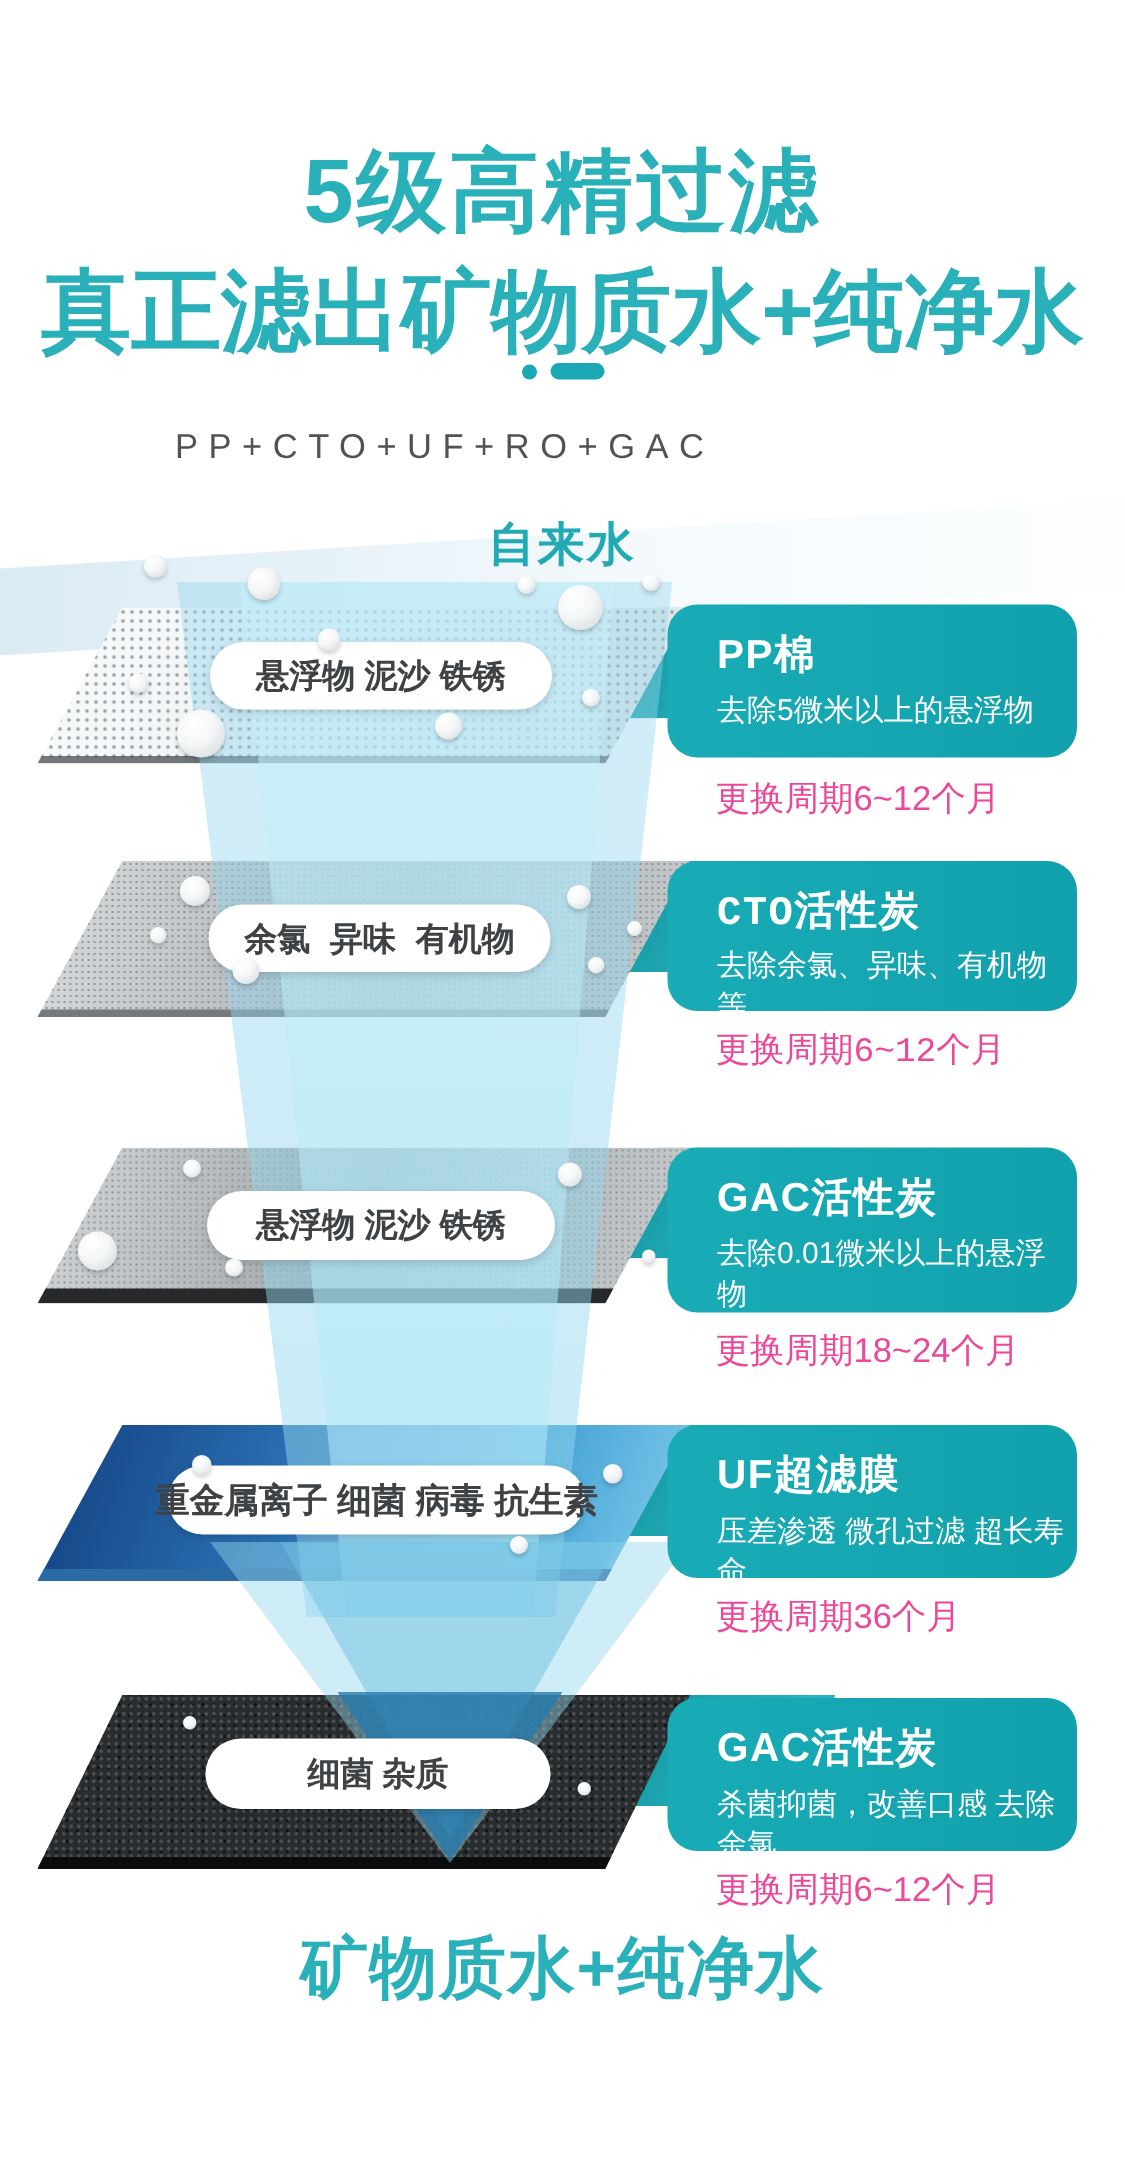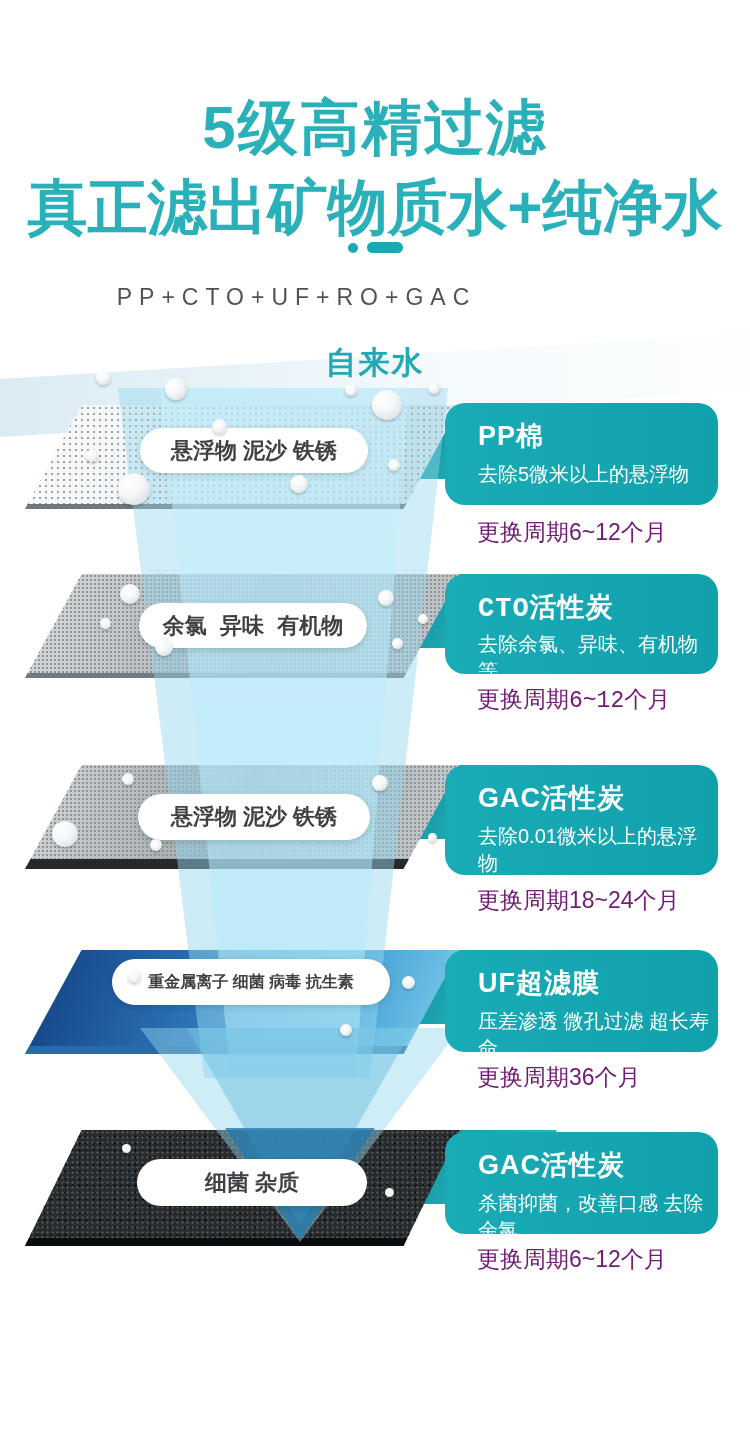--- a/index.html
+++ b/index.html
@@ -49,32 +49,32 @@
     background-image:radial-gradient(#4b5053 1px,transparent 1.3px),radial-gradient(#111213 1px,transparent 1.3px);
     background-size:5px 5px,7px 7px;background-position:0 0,2px 3px;}
   .sheet-s5::after{height:8px;background:#0b0c0d;}
 
   .pill{position:absolute;z-index:5;background:#ffffff;border-radius:26px;
     box-shadow:0 2px 6px rgba(0,0,0,0.15);display:flex;align-items:center;justify-content:center;
     color:#3f4245;font-weight:bold;font-size:22px;white-space:nowrap;}
   #stage1 .pill{left:140px;top:25px;width:228px;height:45px;}
   #stage2 .pill{left:139px;top:31px;width:228px;height:45px;}
   #stage3 .pill{left:138px;top:31px;width:232px;height:46px;}
-  #stage4 .pill{left:112px;top:11px;width:278px;height:46px;font-size:16px;text-align:right;}
+  #stage4 .pill{left:112px;top:29px;width:278px;height:46px;font-size:23px;text-align:right;}
   #stage5 .pill{left:137px;top:31px;width:230px;height:47px;}
 
   .card{position:absolute;left:445px;top:0;width:273px;z-index:5;border-radius:20px;
     background:linear-gradient(90deg,#1aacb6,#10a1ac);color:#ffffff;
     padding:15px 8px 0 33px;box-sizing:border-box;}
   #stage1 .card{height:102px;} #stage2 .card{height:100px;top:2px;}
   #stage3 .card{height:110px;top:2px;} #stage4 .card{height:102px;top:2px;}
   #stage5 .card{height:102px;top:4px;}
   .card .name{font-size:27px;font-weight:bold;margin-bottom:7px;letter-spacing:1px;}
   .card .desc{font-size:20px;line-height:1.35;}
-  .cycle{position:absolute;left:477px;z-index:5;color:#701a75;font-size:23px;white-space:nowrap;}
+  .cycle{position:absolute;left:477px;z-index:5;color:#ec4899;font-size:23px;white-space:nowrap;}
   #stage1 .cycle{top:114px;} #stage2 .cycle{top:112px;} #stage3 .cycle{top:122px;}
   #stage4 .cycle{top:114px;} #stage5 .cycle{top:116px;}
 
   
   .funnel{position:absolute;z-index:3;pointer-events:none;}
   #funnel-outer{left:100px;top:388px;width:360px;height:690px;
     clip-path:polygon(5% 0,96.7% 0,75% 100%,29% 100%);
     background:linear-gradient(180deg,rgba(148,214,238,0.42),rgba(148,214,238,0.5));}
   #funnel-inner{left:150px;top:388px;width:270px;height:690px;
     clip-path:polygon(3.7% 0,96% 0,76% 100%,30% 100%);
@@ -191,14 +191,15 @@
     </div>
     <div class="cycle">更换周期6~12个月</div>
   </div>
 
   <div class="funnel" id="funnel-outer"></div>
   <div class="funnel" id="funnel-inner"></div>
   <div class="funnel" id="funnel-arrow"></div>
   <div class="funnel" id="funnel-arrow-inner"></div>
   <div class="funnel" id="funnel-tip"></div>
 
+  <div id="result">矿物质水+纯净水</div>
 
 </div>
 
 </body></html>

